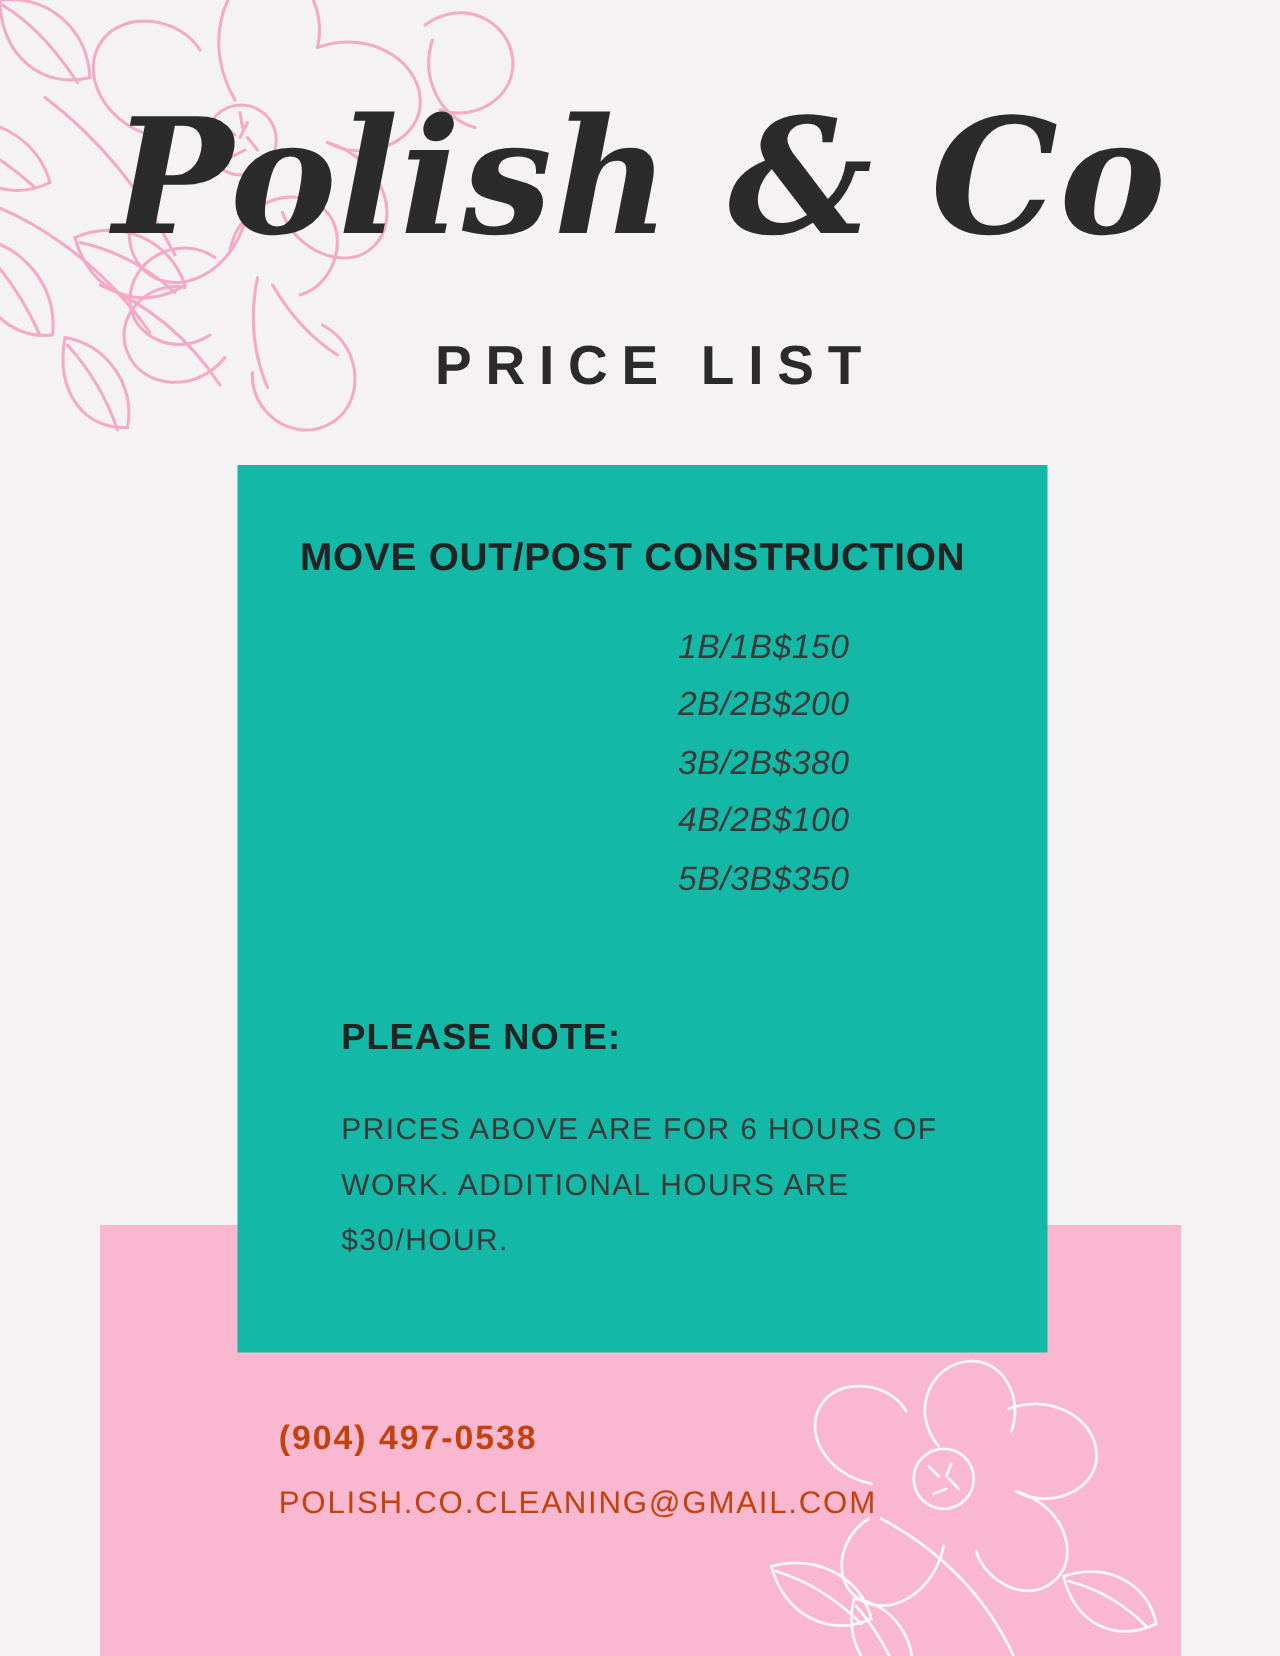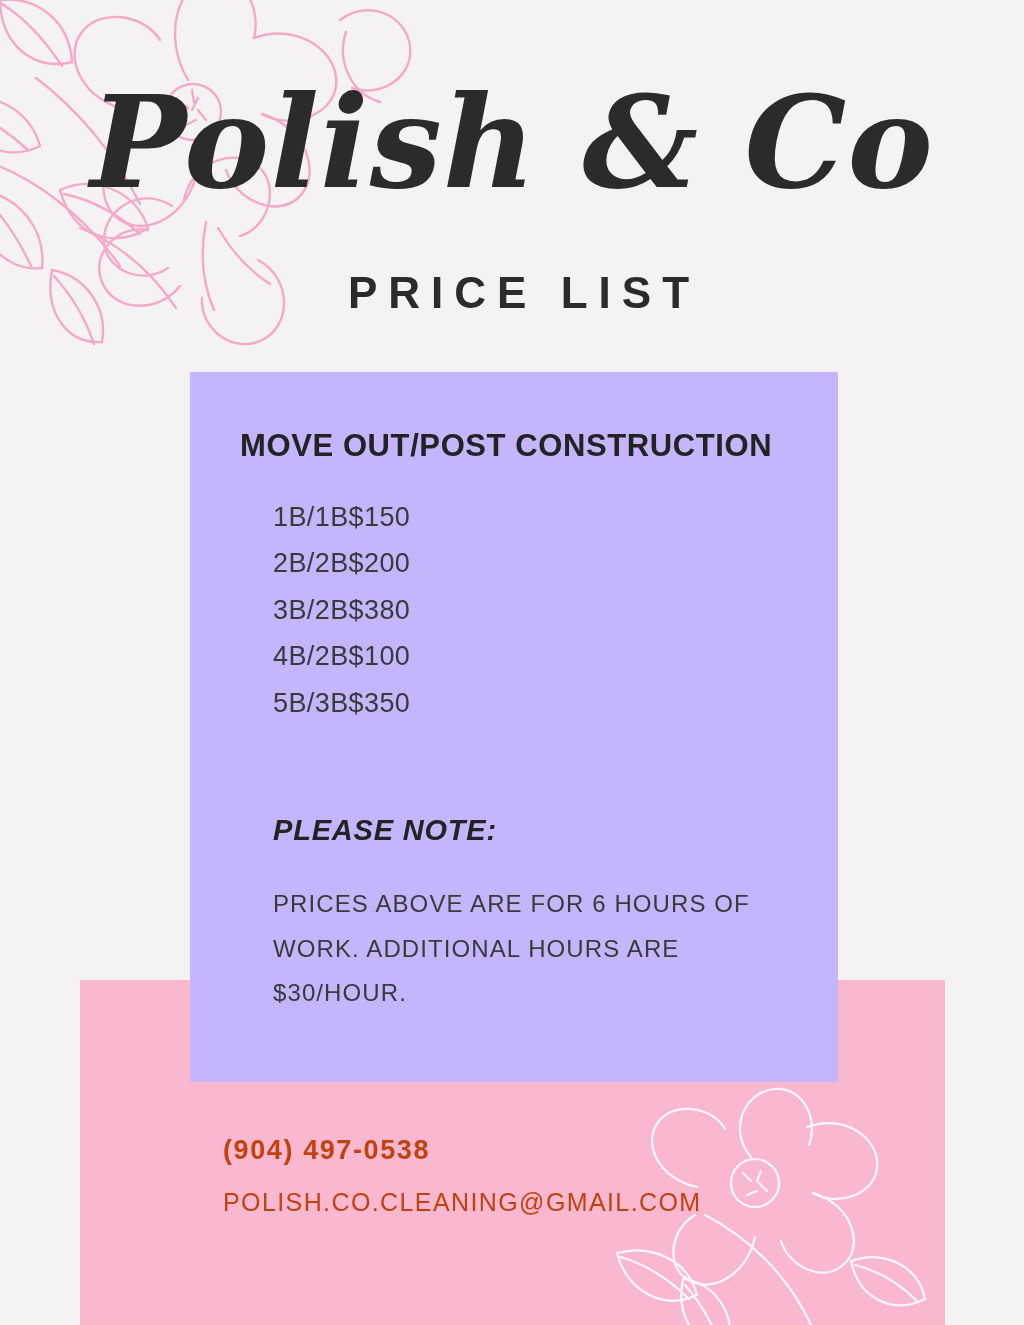--- a/index.html
+++ b/index.html
@@ -76,57 +76,57 @@
     overflow: hidden;
   }
 
   
   .card {
     position: absolute;
     left: 190px;
     top: 372px;
     width: 648px;
     height: 710px;
-    background: #c4b5fd;
+    background: #14b8a6;
     padding: 56px 50px 0 50px;
   }
   .card-title {
     font-size: 31px;
     font-weight: 700;
     letter-spacing: 0.6px;
     color: #232323;
     white-space: nowrap;
   }
   .price-list {
     margin-top: 30px;
     padding-left: 33px;
     padding-right: 60px;
   }
   .price-row {
     display: flex;
-    justify-content: flex-start;
+    justify-content: flex-end;
     font-size: 27px;
     color: #3a3a3a;
     line-height: 1.72;
     letter-spacing: 0.4px;
+    font-style: italic;
   }
   .price-row .label { text-align: left; }
   .price-row .value { min-width: 110px; text-align: left; }
 
   .note-block {
     margin-top: 88px;
     padding-left: 33px;
     padding-right: 10px;
   }
   .note-title {
     font-size: 29px;
     font-weight: 700;
     letter-spacing: 0.8px;
     color: #232323;
-    font-style: italic;
   }
   .note-text {
     margin-top: 35px;
     font-size: 24px;
     letter-spacing: 1.1px;
     line-height: 1.85;
     color: #3a3a3a;
     max-width: 520px;
   }
 

